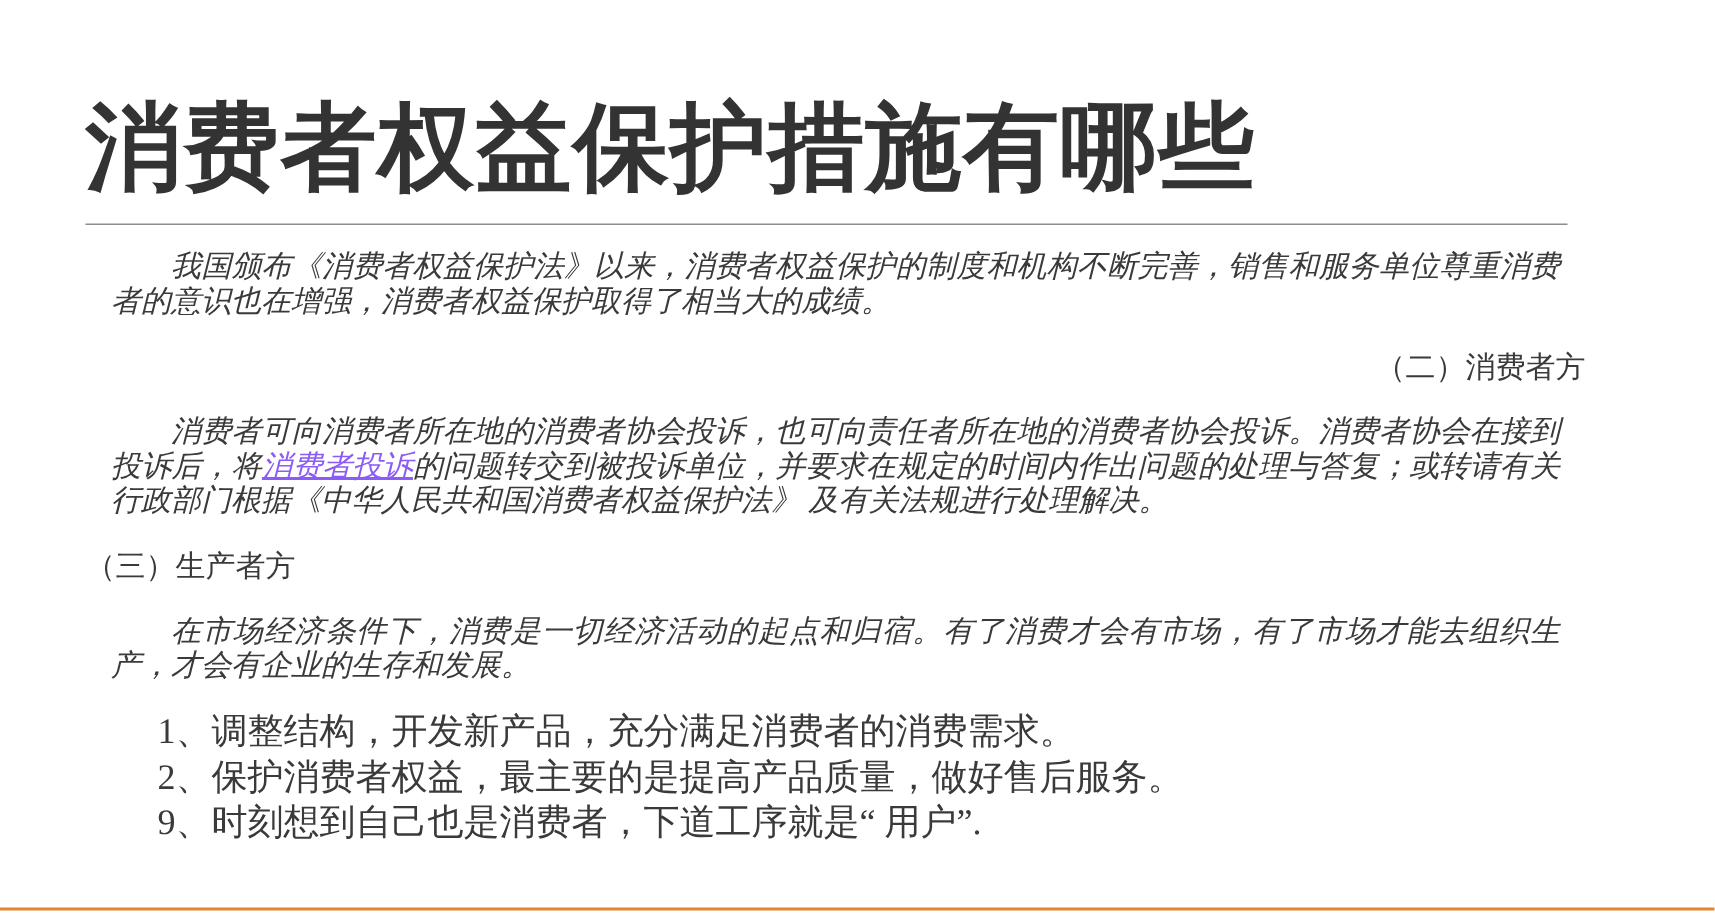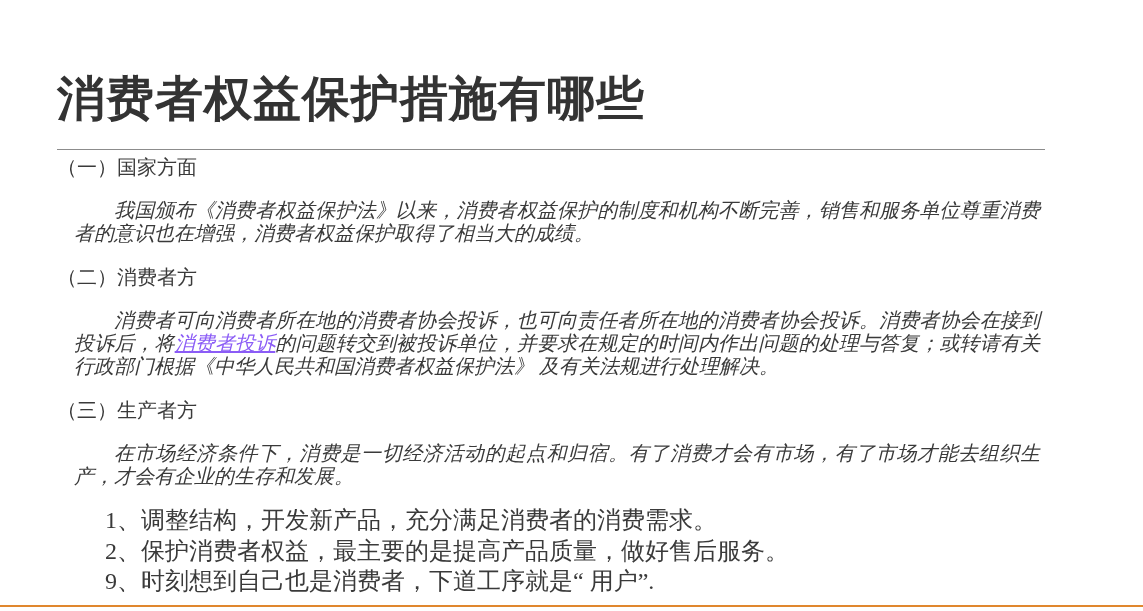--- a/index.html
+++ b/index.html
@@ -12,41 +12,41 @@
     font-family: "Liberation Serif", "DejaVu Serif", serif;
   }
   .content {
     position: absolute;
     left: 57px;
     top: 0;
     width: 1000px;
   }
   h1.page-title {
     margin: 58px 0 0 0;
-    font-size: 48px;
+    font-size: 64px;
     line-height: 82px;
     font-weight: 700;
     color: #333333;
     letter-spacing: 1px;
     white-space: nowrap;
   }
   hr.title-rule {
     border: none;
     border-top: 1px solid #8c8c8c;
     width: 988px;
     margin: 9px 0 0 0;
   }
   h2.section-heading {
     font-size: 20px;
     font-weight: 400;
     color: #3a3a3a;
     line-height: 30px;
     margin: 2px 0 4px 0;
   }
-  section.s2 h2.section-heading { margin-top: 16px; }
+  section.s2 h2.section-heading { margin-top: 16px; text-align: right; }
   section.s3 h2.section-heading { margin-bottom: 6px; }
   p.para {
     font-size: 20px;
     color: #3a3a3a;
     line-height: 23px;
     margin: 17px;
     text-align: justify;
     text-indent: 2em;
     font-style: italic;
   }
@@ -75,21 +75,20 @@
 </head>
 <body>
 
 <div class="content">
 
   <h1 class="page-title">消费者权益保护措施有哪些</h1>
 
   <hr class="title-rule">
 
   <section class="s1">
-    <h2 class="section-heading">（一）国家方面</h2>
     <p class="para">我国颁布《消费者权益保护法》以来，消费者权益保护的制度和机构不断完善，销售和服务单位尊重消费者的意识也在增强，消费者权益保护取得了相当大的成绩。</p>
   </section>
 
   <section class="s2">
     <h2 class="section-heading">（二）消费者方</h2>
     <p class="para"><span>消费者可向消费者所在地的消费者协会投诉，也可向责任者所在地的消费者协会投诉。消费者协会在接到投诉后，将</span><a class="inline-link" href="#">消费者投诉</a><span>的问题转交到被投诉单位，并要求在规定的时间内作出问题的处理与答复；或转请有关行政部门根据《中华人民共和国消费者权益保护法》 及有关法规进行处理解决。</span></p>
   </section>
 
   <section class="s3">
     <h2 class="section-heading">（三）生产者方</h2>

